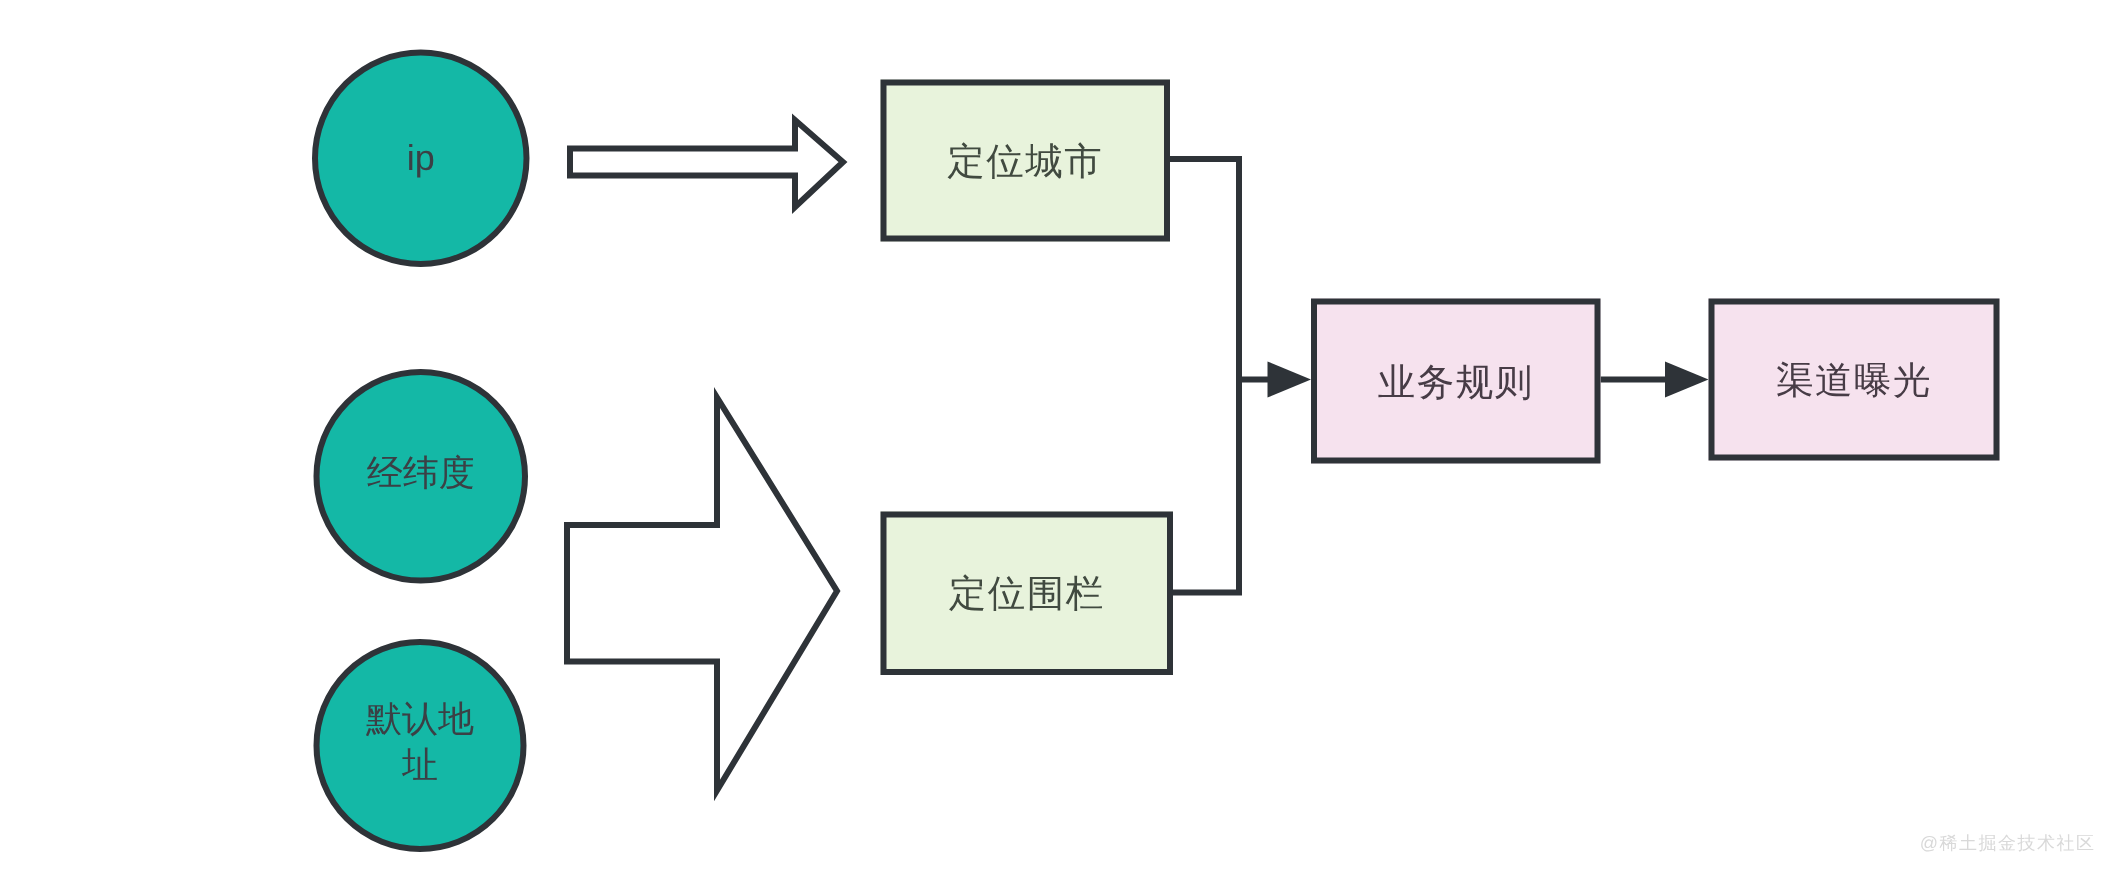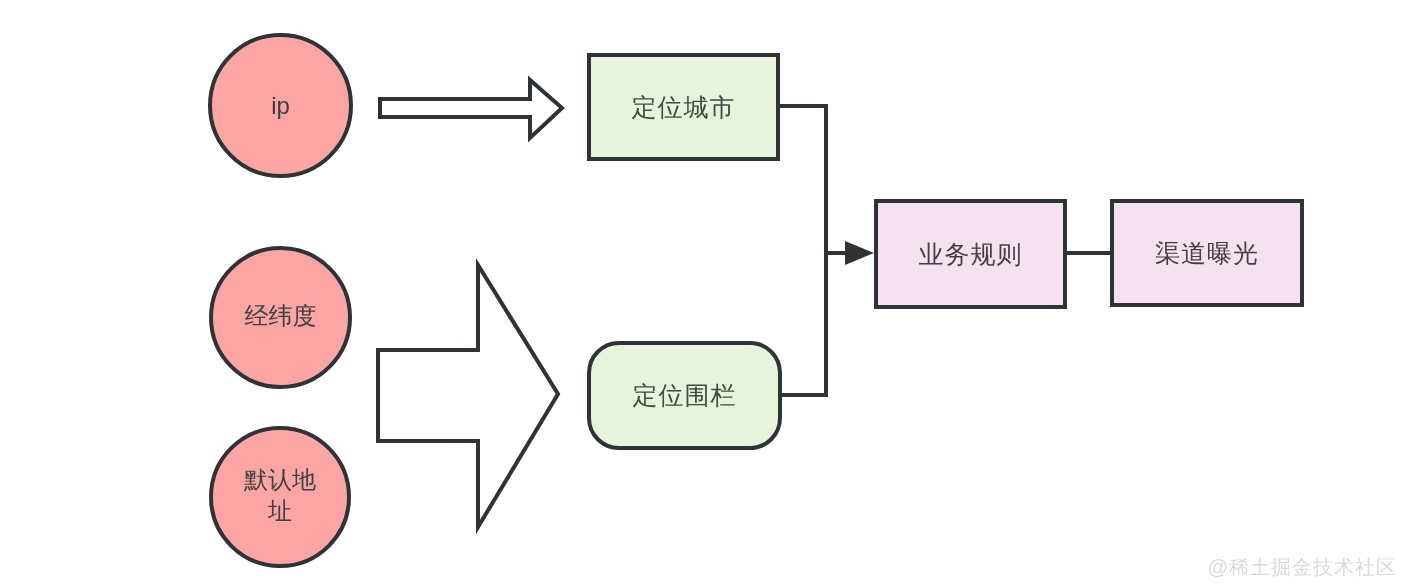--- a/index.html
+++ b/index.html
@@ -35,21 +35,21 @@
     fill: #ffffff;
     stroke: var(--line, #2e3338);
     stroke-width: 4;
     stroke-linejoin: miter;
   }
   .node-circle {
     position: absolute;
     box-sizing: border-box;
     border: 4px solid var(--line, #2e3338);
     border-radius: 50%;
-    background: #fca5a5;
+    background: #14b8a6;
     display: flex;
     align-items: center;
     justify-content: center;
   }
   .circle-label {
     display: block;
     width: 96px;
     text-align: center;
     font-size: 24px;
     line-height: 1.3;
@@ -77,21 +77,21 @@
   .box-pink {
     background: var(--pink-box-bg, #f6e2ee);
   }
   .box-pink .box-label {
     color: var(--pink-box-text, #473c46);
   }
   .watermark {
     position: absolute;
     right: 15px;
     top: 554px;
-    font-size: 20px;
+    font-size: 12px;
     letter-spacing: 1px;
     color: var(--watermark, #d9d9d9);
   }
 </style>
 </head>
 <body>
 
 <div class="canvas">
 
   <svg class="wires" viewBox="0 0 1412 588">
@@ -118,27 +118,27 @@
   </div>
 
   <div class="node-circle" style="left:209px; top:426px; width:142px; height:142px;">
     <span class="circle-label" style="width:84px;font-family:Liberation Mono, monospace;">默认地址</span>
   </div>
 
   <div class="node-box box-green" style="left:587px; top:53px; width:193px; height:108px;font-family:Liberation Serif, serif;">
     <span class="box-label">定位城市</span>
   </div>
 
-  <div class="node-box box-green" style="left:587px; top:341px; width:195px; height:109px;border-radius:32px;">
+  <div class="node-box box-green" style="left:587px; top:341px; width:195px; height:109px;">
     <span class="box-label">定位围栏</span>
   </div>
 
   <div class="node-box box-pink" style="left:874px; top:199px; width:193px; height:110px;">
     <span class="box-label">业务规则</span>
   </div>
 
-  <div class="node-box box-pink" style="left:1110px; top:199px; width:194px; height:108px;">
+  <div class="node-box box-pink" style="left:1139px; top:199px; width:194px; height:108px;">
     <span class="box-label">渠道曝光</span>
   </div>
 
   <div class="watermark">@稀土掘金技术社区</div>
 
 </div>
 
 </body></html>

